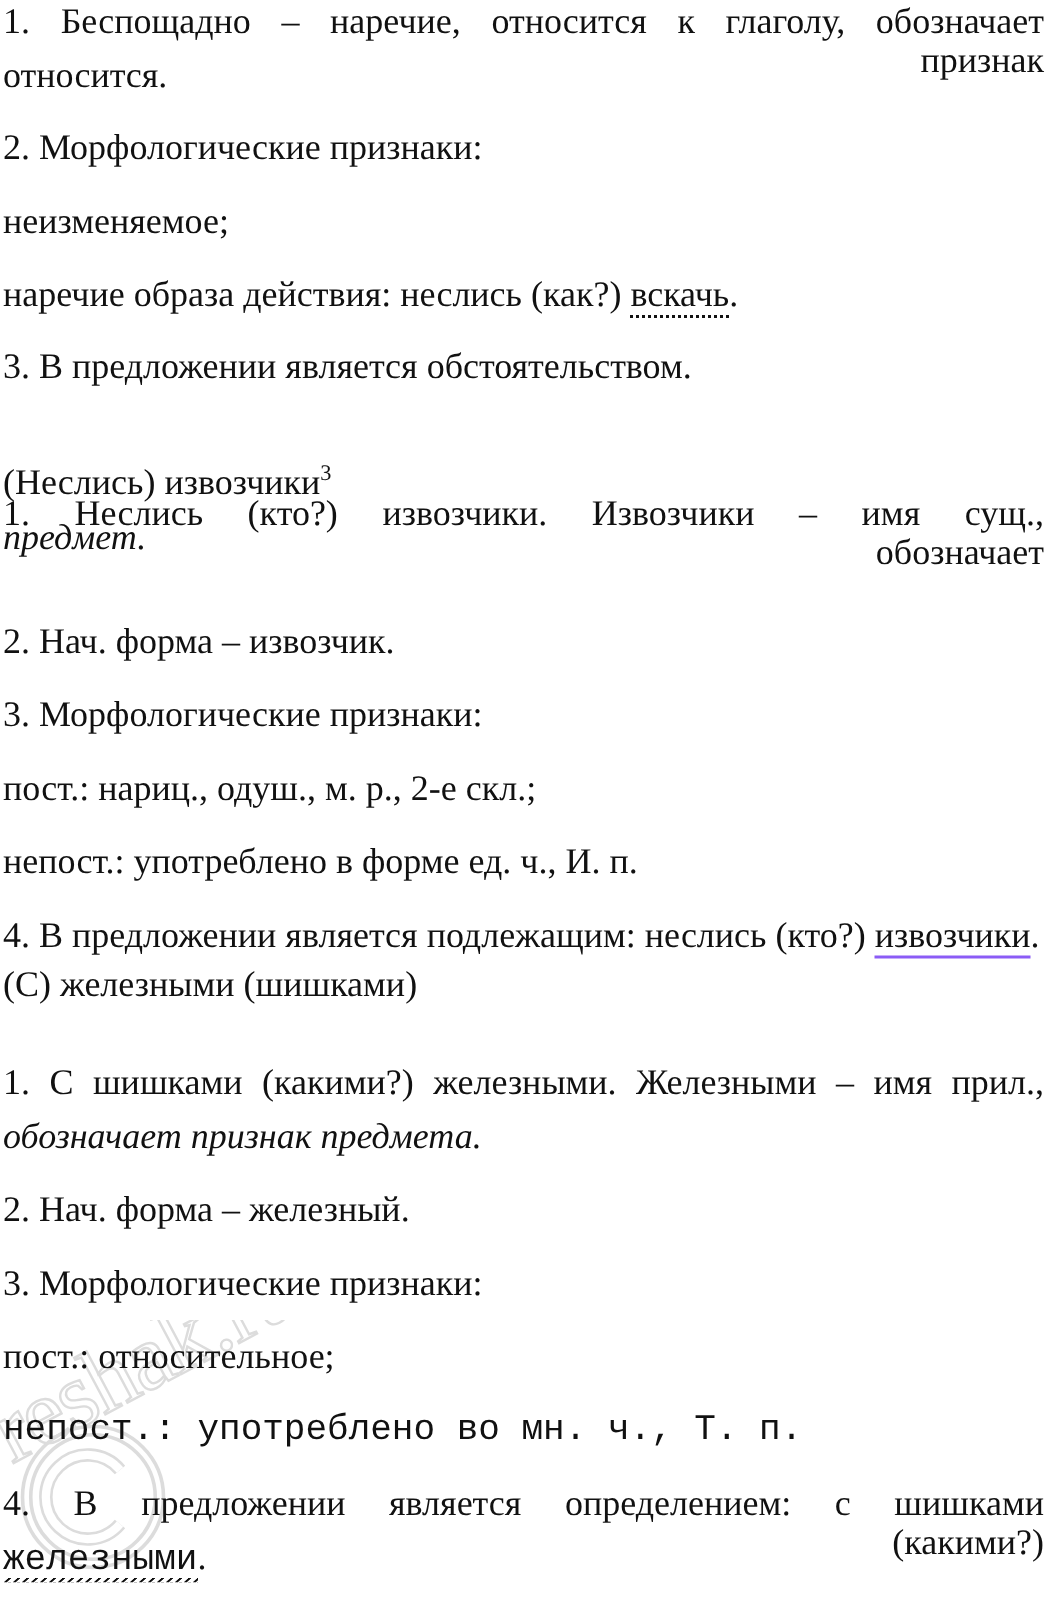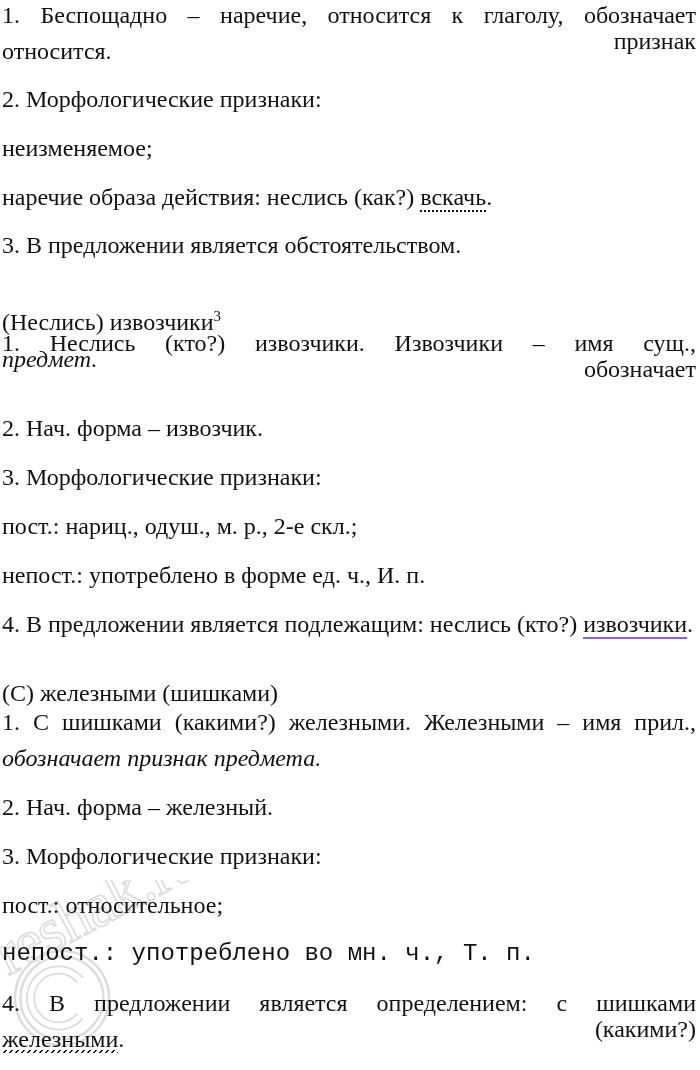--- a/index.html
+++ b/index.html
@@ -75,20 +75,21 @@
     padding-bottom: 0px;
   }
   .u-wavy {
     text-decoration: none;
     padding-bottom: 1px;
     background-repeat: repeat-x;
     background-position: left bottom;
     background-size: 6px 3px;
     background-image:
       linear-gradient(135deg, transparent 40%, #111 40%, #111 60%, transparent 60%);
+    font-family: Liberation Mono, monospace;
   }
 
   sup.marker {
     font-size: 0.62em;
     vertical-align: super;
     line-height: 0;
   }
 </style>
 </head>
 <body style="background: rgb(255, 255, 255);">
@@ -115,21 +116,21 @@
     <div class="line flow" style="top: 184px;">наречие образа действия: неслись (как?) <span class="u-dotdash">вскачь</span>.</div>
     <div class="line flow" style="top: 232px;">3. В предложении является обстоятельством.</div>
     <div class="line flow" style="top: 281px; margin-top: 28px;">(Неслись) извозчики<sup class="marker">3</sup></div>
     <div class="line just" style="top: 330px;">1.&nbsp; Неслись &nbsp;(кто?) &nbsp;извозчики. &nbsp;Извозчики &nbsp;–&nbsp; имя &nbsp;сущ., &nbsp;обозначает</div>
     <div class="line flow" style="top: 346px; font-style: italic;">предмет.</div>
     <div class="line flow" style="top: 415px;">2. Нач. форма – извозчик.</div>
     <div class="line flow" style="top: 464px;">3. Морфологические признаки:</div>
     <div class="line flow" style="top: 513px;">пост.: нариц., одуш., м. р., 2-е скл.;</div>
     <div class="line flow" style="top: 562px;">непост.: употреблено в форме ед. ч., И. п.</div>
     <div class="line flow" style="top: 611px;">4. В предложении является подлежащим: неслись (кто?) <span class="u-solid">извозчики</span>.</div>
-    <div class="line flow" style="top: 680px;">(С) железными (шишками)</div>
+    <div class="line flow" style="top: 644px;">(С) железными (шишками)</div>
     <div class="line just" style="top: 709px;">1.&nbsp; С &nbsp;шишками &nbsp;(какими?) &nbsp;железными. &nbsp;Железными &nbsp;–&nbsp; имя &nbsp;прил.,</div>
     <div class="line flow" style="top: 745px; font-style: italic;">обозначает признак предмета.</div>
     <div class="line flow" style="top: 794px;">2. Нач. форма – железный.</div>
     <div class="line flow" style="top: 843px;">3. Морфологические признаки:</div>
     <div class="line flow" style="top: 892px;">пост.: относительное;</div>
     <div class="line flow" style="top: 941px; font-family: Liberation Mono, monospace;">непост.: употреблено во мн. ч., Т. п.</div>
     <div class="line just" style="top: 990px;">4.&nbsp; В &nbsp;предложении &nbsp;является &nbsp;определением: &nbsp;с &nbsp;шишками &nbsp;(какими?)</div>
     <div class="line flow" style="top: 1026px;"><span class="u-wavy">железными</span>.</div>
   </div>
 

